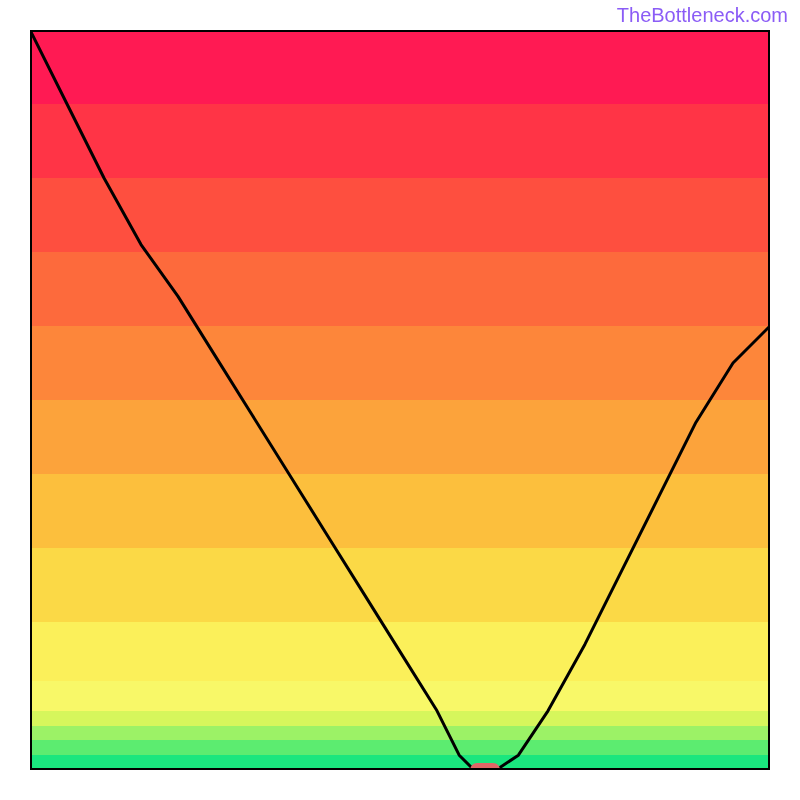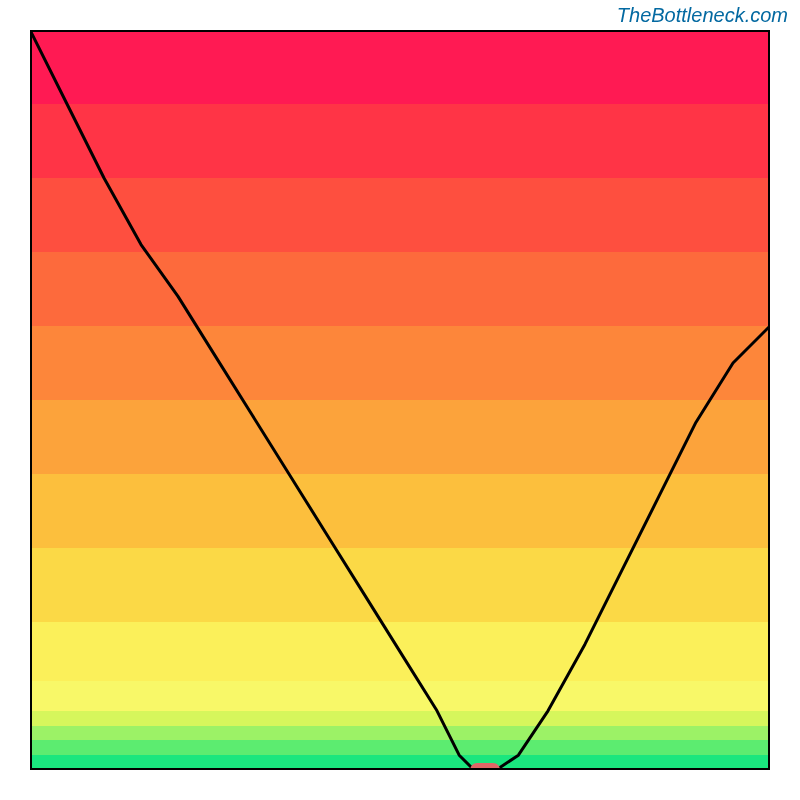--- a/index.html
+++ b/index.html
@@ -11,24 +11,23 @@
   .container {
     width: 800px;
     height: 800px;
     position: relative;
   }
   .watermark {
     position: absolute;
     top: 4px;
     right: 12px;
     font-size: 20px;
-    color: #0369a1;
+    color: #8b5cf6;
     font-weight: 500;
     z-index: 10;
-    font-style: italic;
   }
   .plot-area {
     position: absolute;
     left: 30px;
     top: 30px;
     width: 740px;
     height: 740px;
   }
   svg {
     display: block;

